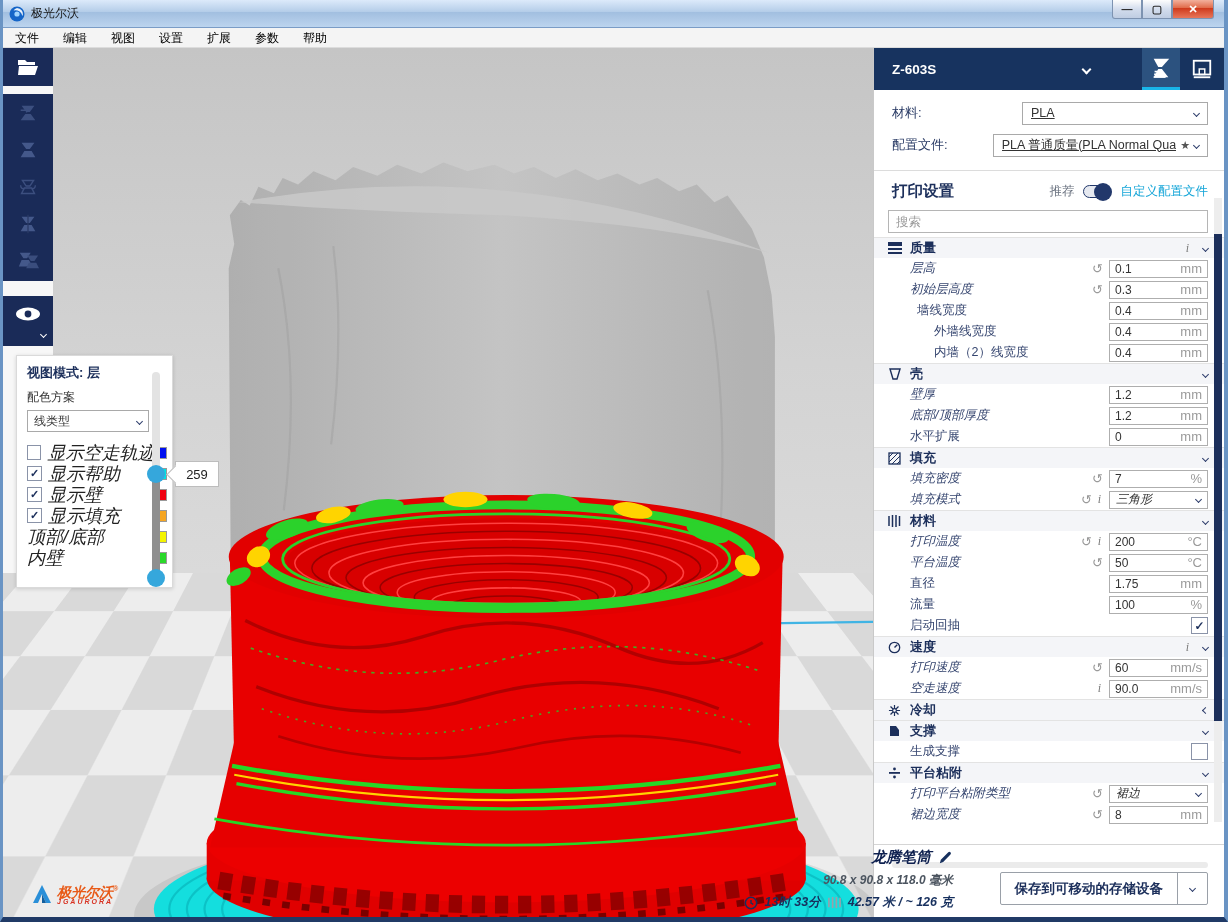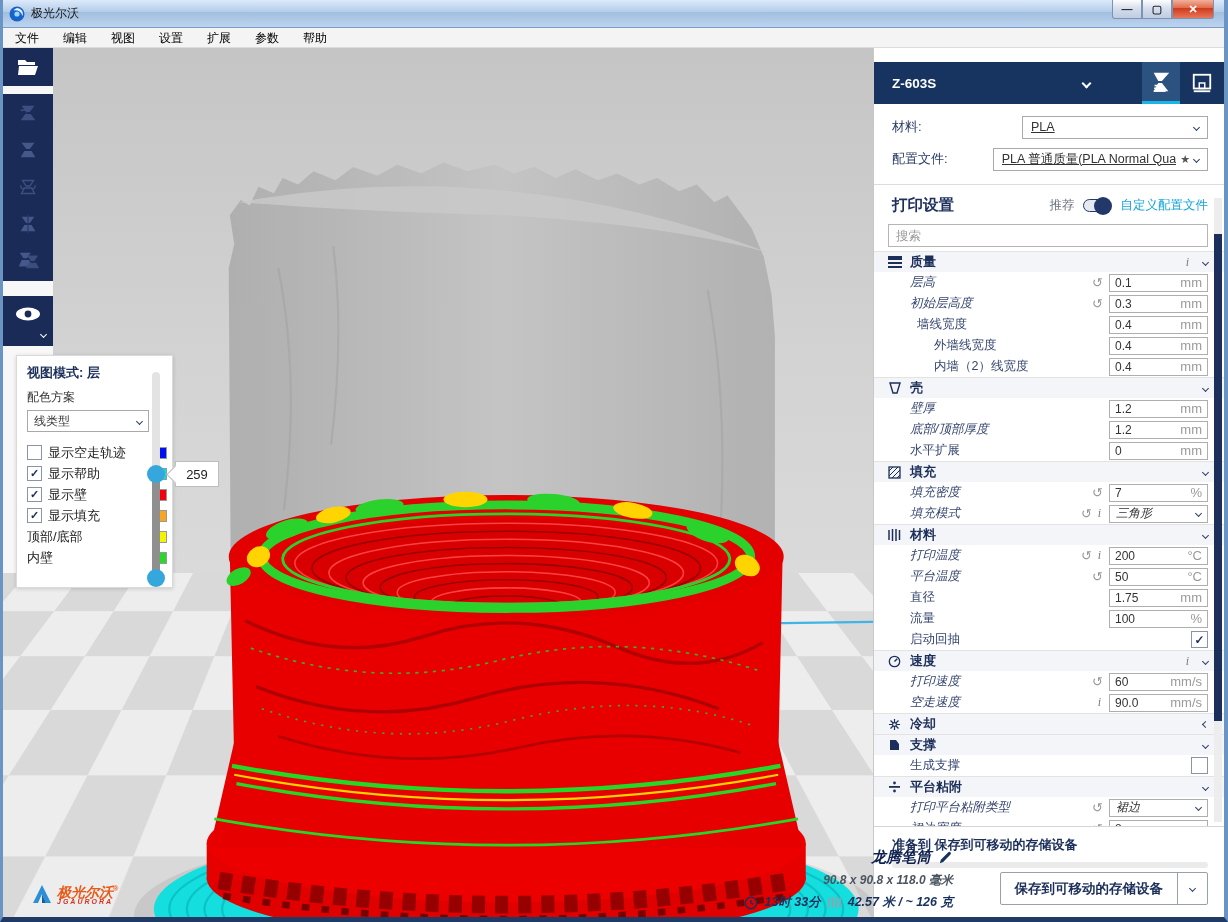--- a/index.html
+++ b/index.html
@@ -44,21 +44,21 @@
   
   .viewpanel { position:absolute; left:13px; top:307px; width:157px; height:233px; background:#fff;
     border:1px solid #dadada; box-shadow:0 1px 4px rgba(0,0,0,.15); z-index:6; padding:8px 0 0 10px; }
   .vp-title { font-size:13px; font-weight:bold; color:#1c2f5b; margin-bottom:7px; }
   .vp-sub { font-size:12px; color:#333; margin-bottom:4px; }
   .vp-select { width:122px; height:22px; border:1px solid #a9a9a9; display:flex; align-items:center;
     padding:0 6px; font-size:12px; color:#333; justify-content:space-between; margin-bottom:10px; background:#fff; }
   .vp-row { display:flex; align-items:center; height:21px; width:140px; }
   .vp-cb { width:15px; height:15px; border:1px solid #8a93a8; margin-right:6px; display:flex;
     align-items:center; justify-content:center; font-size:11px; color:#1c2f5b; font-weight:bold; background:#fff; }
-  .vp-lab { font-size:13px; color:#222; flex:1; white-space:nowrap; }
+  .vp-lab { font-size:18px; color:#222; flex:1; white-space:nowrap;font-style:italic; }
   .vp-sw { width:12px; height:12px; border:1px solid #999; }
 
   
   .lslider { position:absolute; left:149px; top:324px; width:8px; height:206px; background:#e3e3e3;
     border-radius:4px; z-index:7; }
   .lslider .fill { position:absolute; left:0; right:0; top:102px; bottom:0; background:#8f8f8f; border-radius:4px; }
   .lhandle { position:absolute; left:-5px; width:18px; height:18px; border-radius:50%; background:#35a7dc; z-index:8; }
   .ltip { position:absolute; left:172px; top:413px; width:44px; height:26px; background:#fff;
     border:1px solid #bdbdbd; display:flex; align-items:center; justify-content:center;
     font-size:13px; color:#222; z-index:8; }
@@ -69,21 +69,21 @@
   .modelinfo { position:absolute; right:8px; bottom:6px; text-align:right; z-index:4; }
   .mi-name { font-size:15px; font-weight:bold; color:#0f2150; display:flex; justify-content:flex-end; align-items:center; gap:7px; }
   .mi-dims { font-size:12px; font-weight:bold; color:#4c5560; margin-top:5px; }
   .mi-stats { font-size:12.5px; font-weight:bold; color:#17305e; margin-top:5px; display:flex; align-items:center; justify-content:flex-end; gap:6px; }
   .brand { position:absolute; left:28px; bottom:12px; display:flex; align-items:center; gap:4px; z-index:4; }
   .brand-cn { font-size:14px; font-weight:bold; color:#e85a18; line-height:12px; }
   .brand-en { font-size:7px; font-weight:bold; color:#d83020; letter-spacing:2px; }
 
   
   .rightpanel { position:absolute; left:870px; top:0; right:0; bottom:0; background:#fff; border-left:1px solid #c9c9c9; }
-  .machinebar { height:42px; background:#17335f; display:flex; align-items:stretch;margin-top:14px; }
+  .machinebar { height:42px; background:#17335f; display:flex; align-items:stretch; }
   .mname { font-size:13.5px; font-weight:bold; color:#fff; align-self:center; padding-left:18px; }
   .mchev { align-self:center; margin-left:auto; margin-right:52px; }
   .mtab { width:38px; display:flex; align-items:center; justify-content:center; }
   .mtab.active { background:#2c527f; border-bottom:3px solid #19b5e8; }
   .chv { display:inline-block; width:7px; height:7px; border-right:2px solid #2d3d6b; border-bottom:2px solid #2d3d6b; transform:rotate(45deg); }
   .chv.white { border-color:#fff; }
   .chv.left { transform:rotate(135deg); }
   .chv.small { width:5px; height:5px; border-width:1.5px; }
 
   .mprow { display:flex; align-items:center; height:30px; padding:0 16px 0 18px; margin-top:8px; }
@@ -681,21 +681,20 @@
               <span class="u">mm</span>
             </span>
           </div>
         </div>
 
       <div class="rscroll">
           <div class="thumb"></div>
         </div>
 
       <div class="outarea">
-        <div class="outstatus">准备到 保存到可移动的存储设备</div>
         <div class="outbar"></div>
         <div class="outbtnrow">
           <div class="savebtn">
             <span class="txt">保存到可移动的存储设备</span>
             <span class="dd">
                 <span class="chv small"></span>
               </span>
           </div>
         </div>
       </div>

